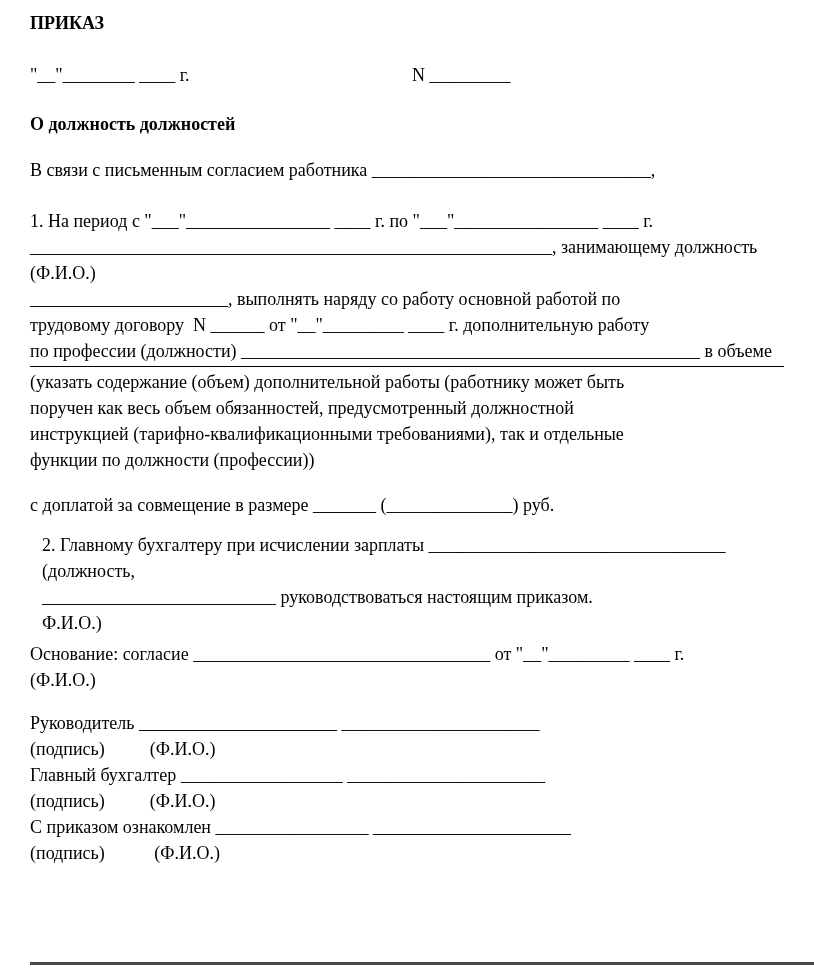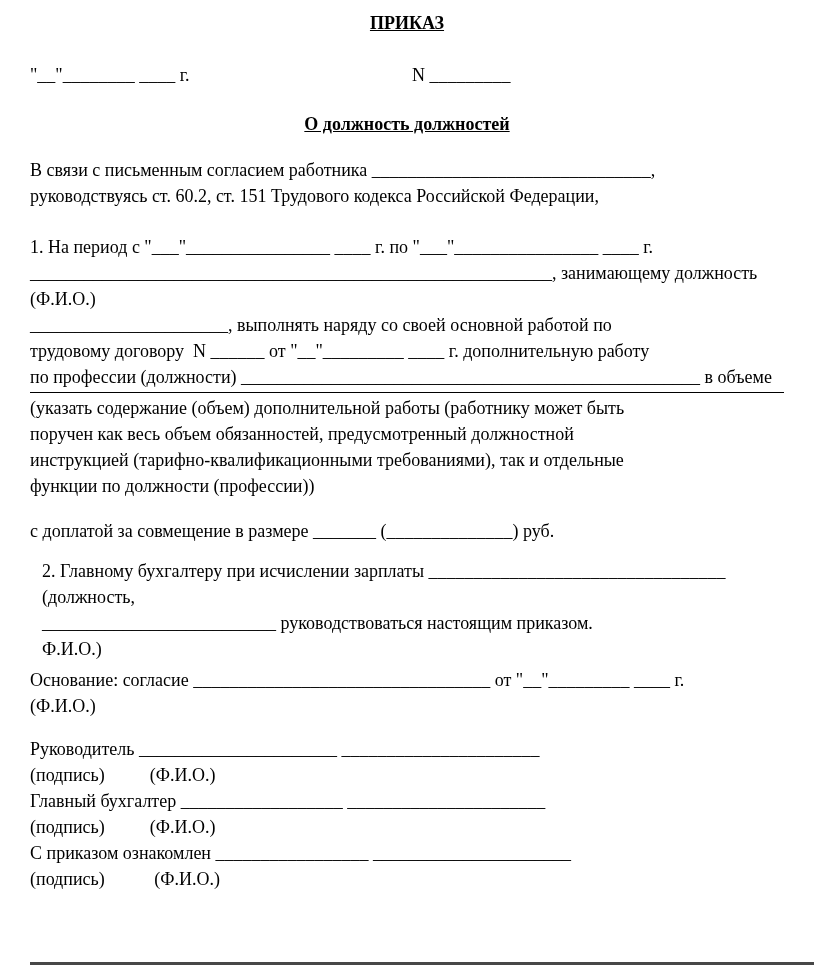--- a/index.html
+++ b/index.html
@@ -10,21 +10,21 @@
     box-sizing: border-box;
     padding: 10px 30px 0 30px;
     background: #ffffff;
     color: #000000;
     font-family: "Liberation Serif", "DejaVu Serif", serif;
     font-size: 18px;
     line-height: 26px;
     overflow: hidden;
   }
   .line { white-space: pre-wrap; }
-  .heading { text-align: center; font-weight: bold; white-space: pre-wrap; text-decoration: underline; }
+  .heading { text-align: left; font-weight: bold; white-space: pre-wrap; }
   .block-date { position: relative; margin-top: 26px; height: 26px; }
   .date-left { position: absolute; left: 0; top: 0; }
   .number-blank { position: absolute; left: 382px; top: 0; }
   .block-subject { margin-top: 23px; }
   .block-preamble { margin-top: 20px; }
   .block-directive { margin-top: 10px; }
   .block-clause1 { margin-top: 25px; }
   .fill-rule { height: 0; border-top: 1px solid #000000; margin-top: 2px; }
   .block-notes { margin-top: 2px; }
   .block-payment { margin-top: 19px; }
@@ -49,29 +49,28 @@
 
   <div class="block-date">
     <span class="date-left line">"__"________ ____ г.</span>
     <span class="number-blank line">N _________</span>
   </div>
 
   <div class="heading block-subject">О должность должностей</div>
 
   <div class="block-preamble">
     <div class="line">В связи с письменным согласием работника _______________________________,</div>
-    <div class="line">руководствуясь ст. 60.2, ст. 151 Трудового кодекса Российской Федерации,</div>
   </div>
 
 
   <div class="block-clause1">
     <div class="line">1. На период с "___"________________ ____ г. по "___"________________ ____ г.</div>
     <div class="line">__________________________________________________________, занимающему должность</div>
     <div class="line">(Ф.И.О.)</div>
-    <div class="line">______________________, выполнять наряду со своей основной работой по</div>
+    <div class="line">______________________, выполнять наряду со работу основной работой по</div>
     <div class="line">трудовому договору  N ______ от "__"_________ ____ г. дополнительную работу</div>
     <div class="line">по профессии (должности) ___________________________________________________ в объеме</div>
   </div>
 
   <div class="fill-rule"></div>
 
   <div class="block-notes">
     <div class="line">(указать содержание (объем) дополнительной работы (работнику может быть</div>
     <div class="line">поручен как весь объем обязанностей, предусмотренный должностной</div>
     <div class="line">инструкцией (тарифно-квалификационными требованиями), так и отдельные</div>

